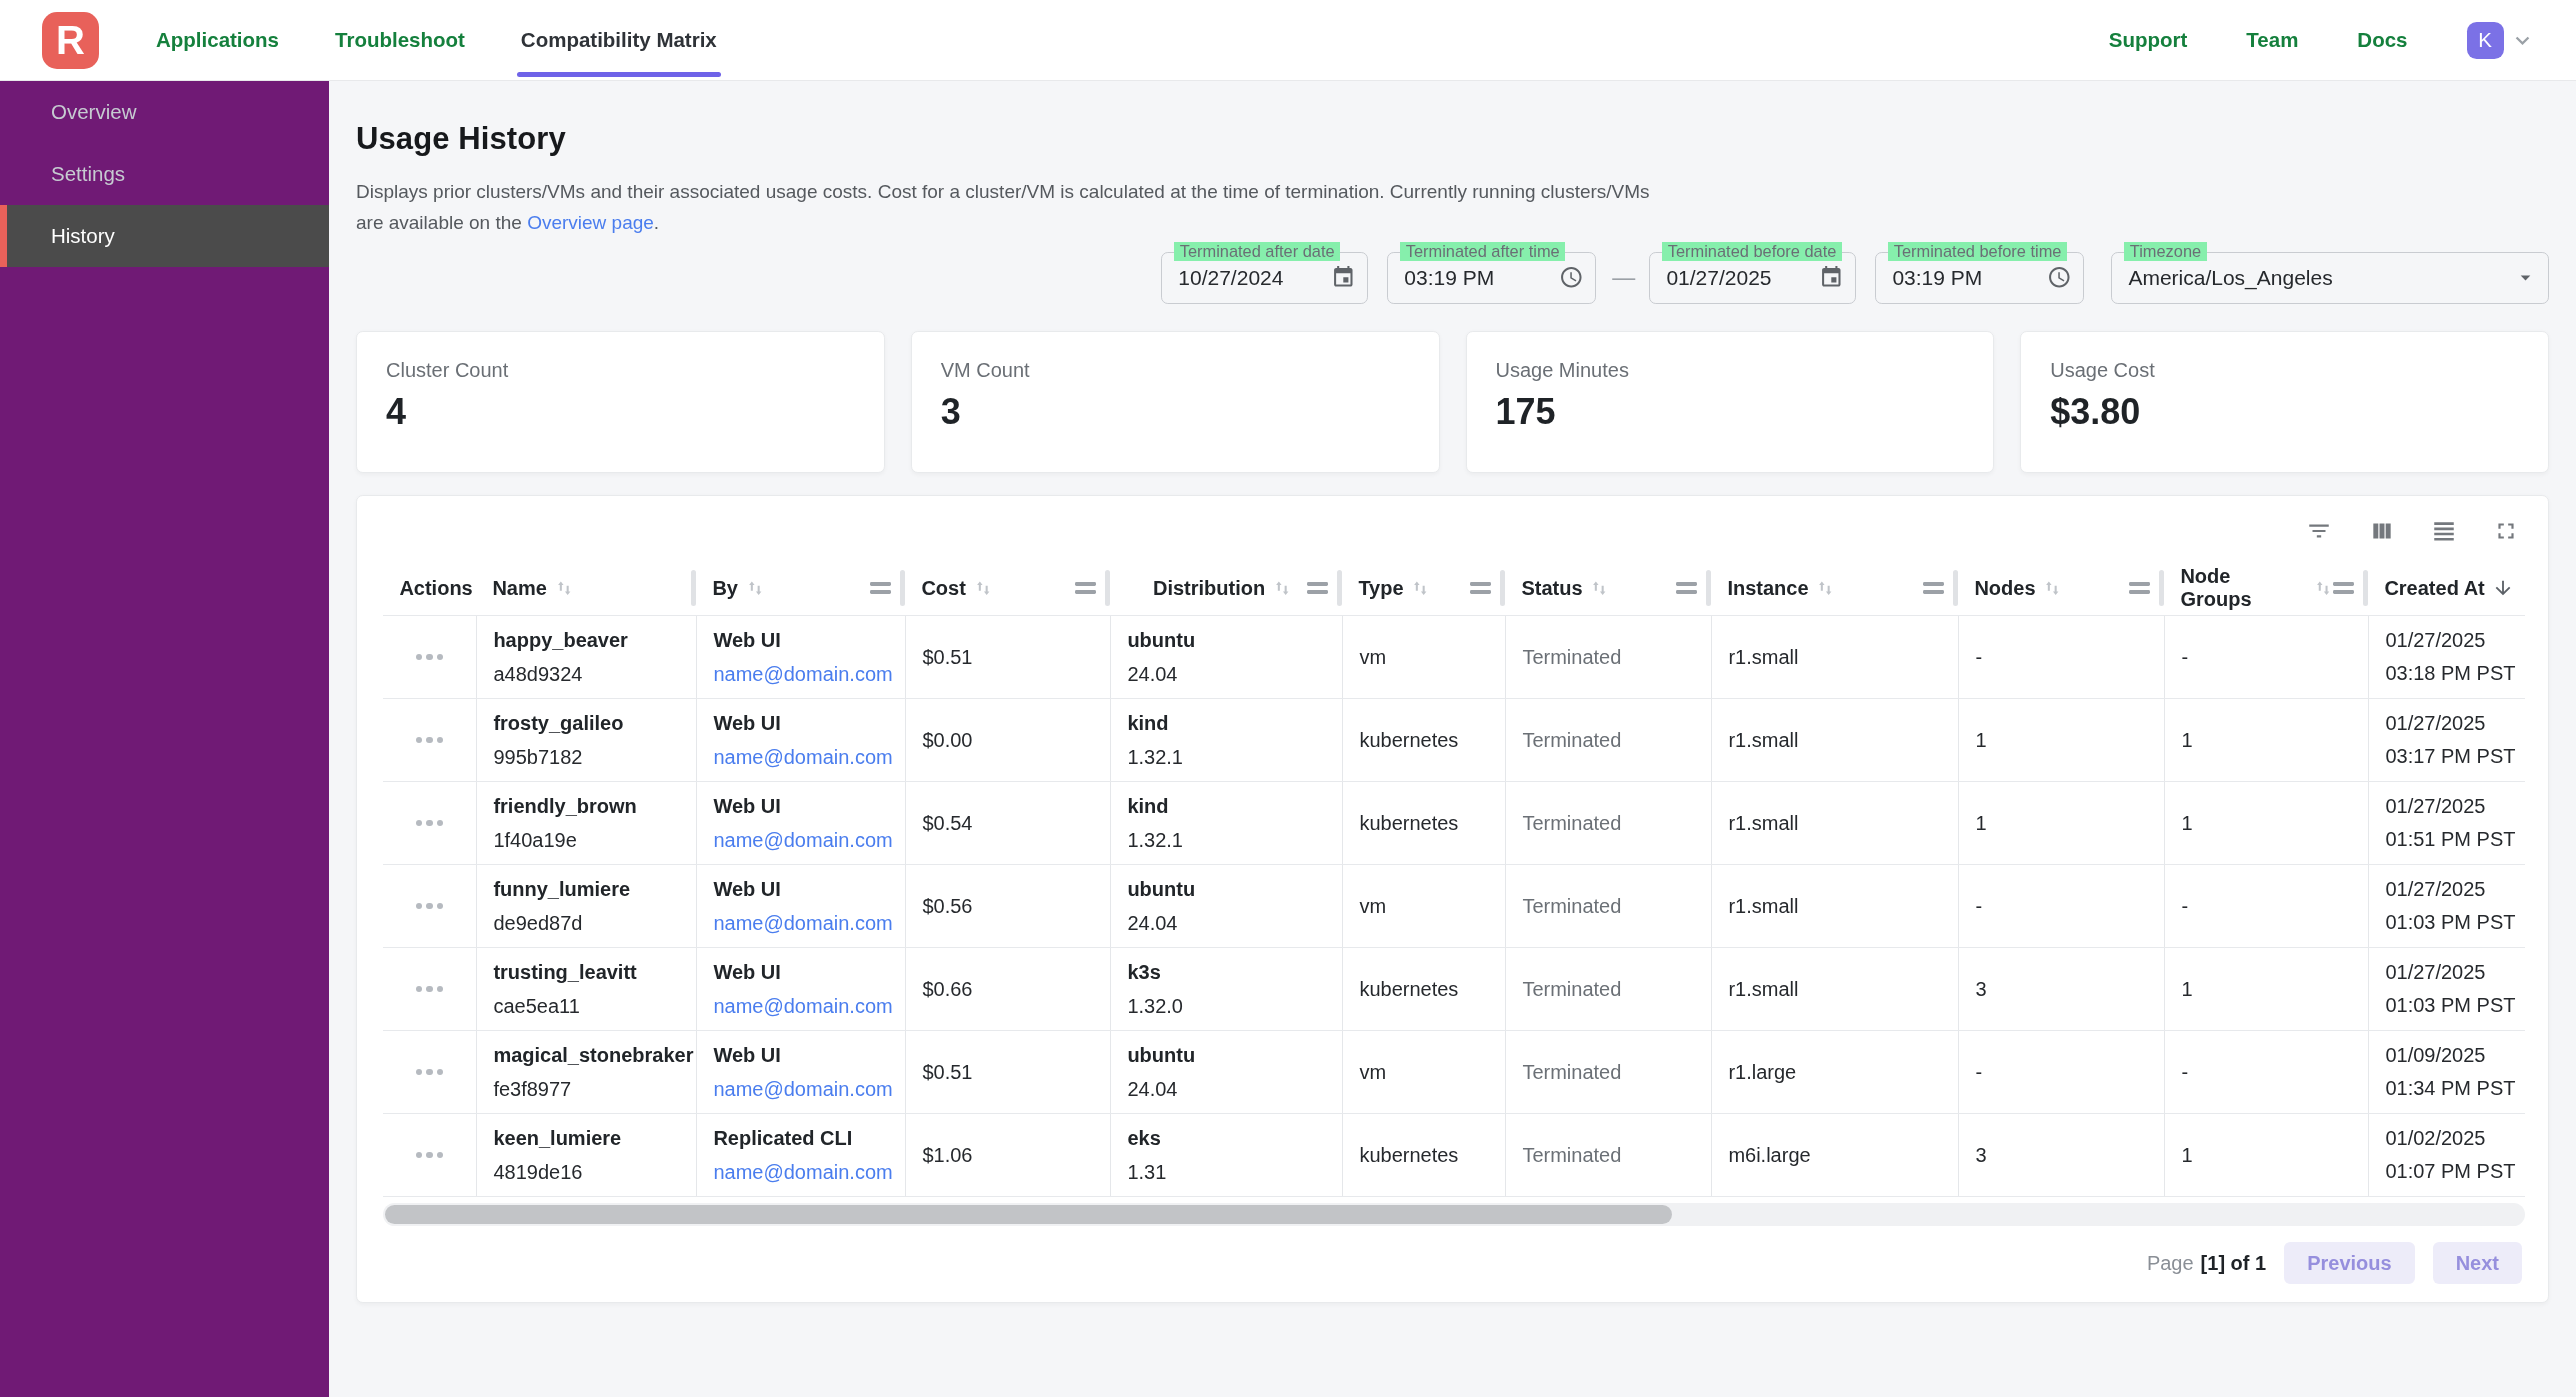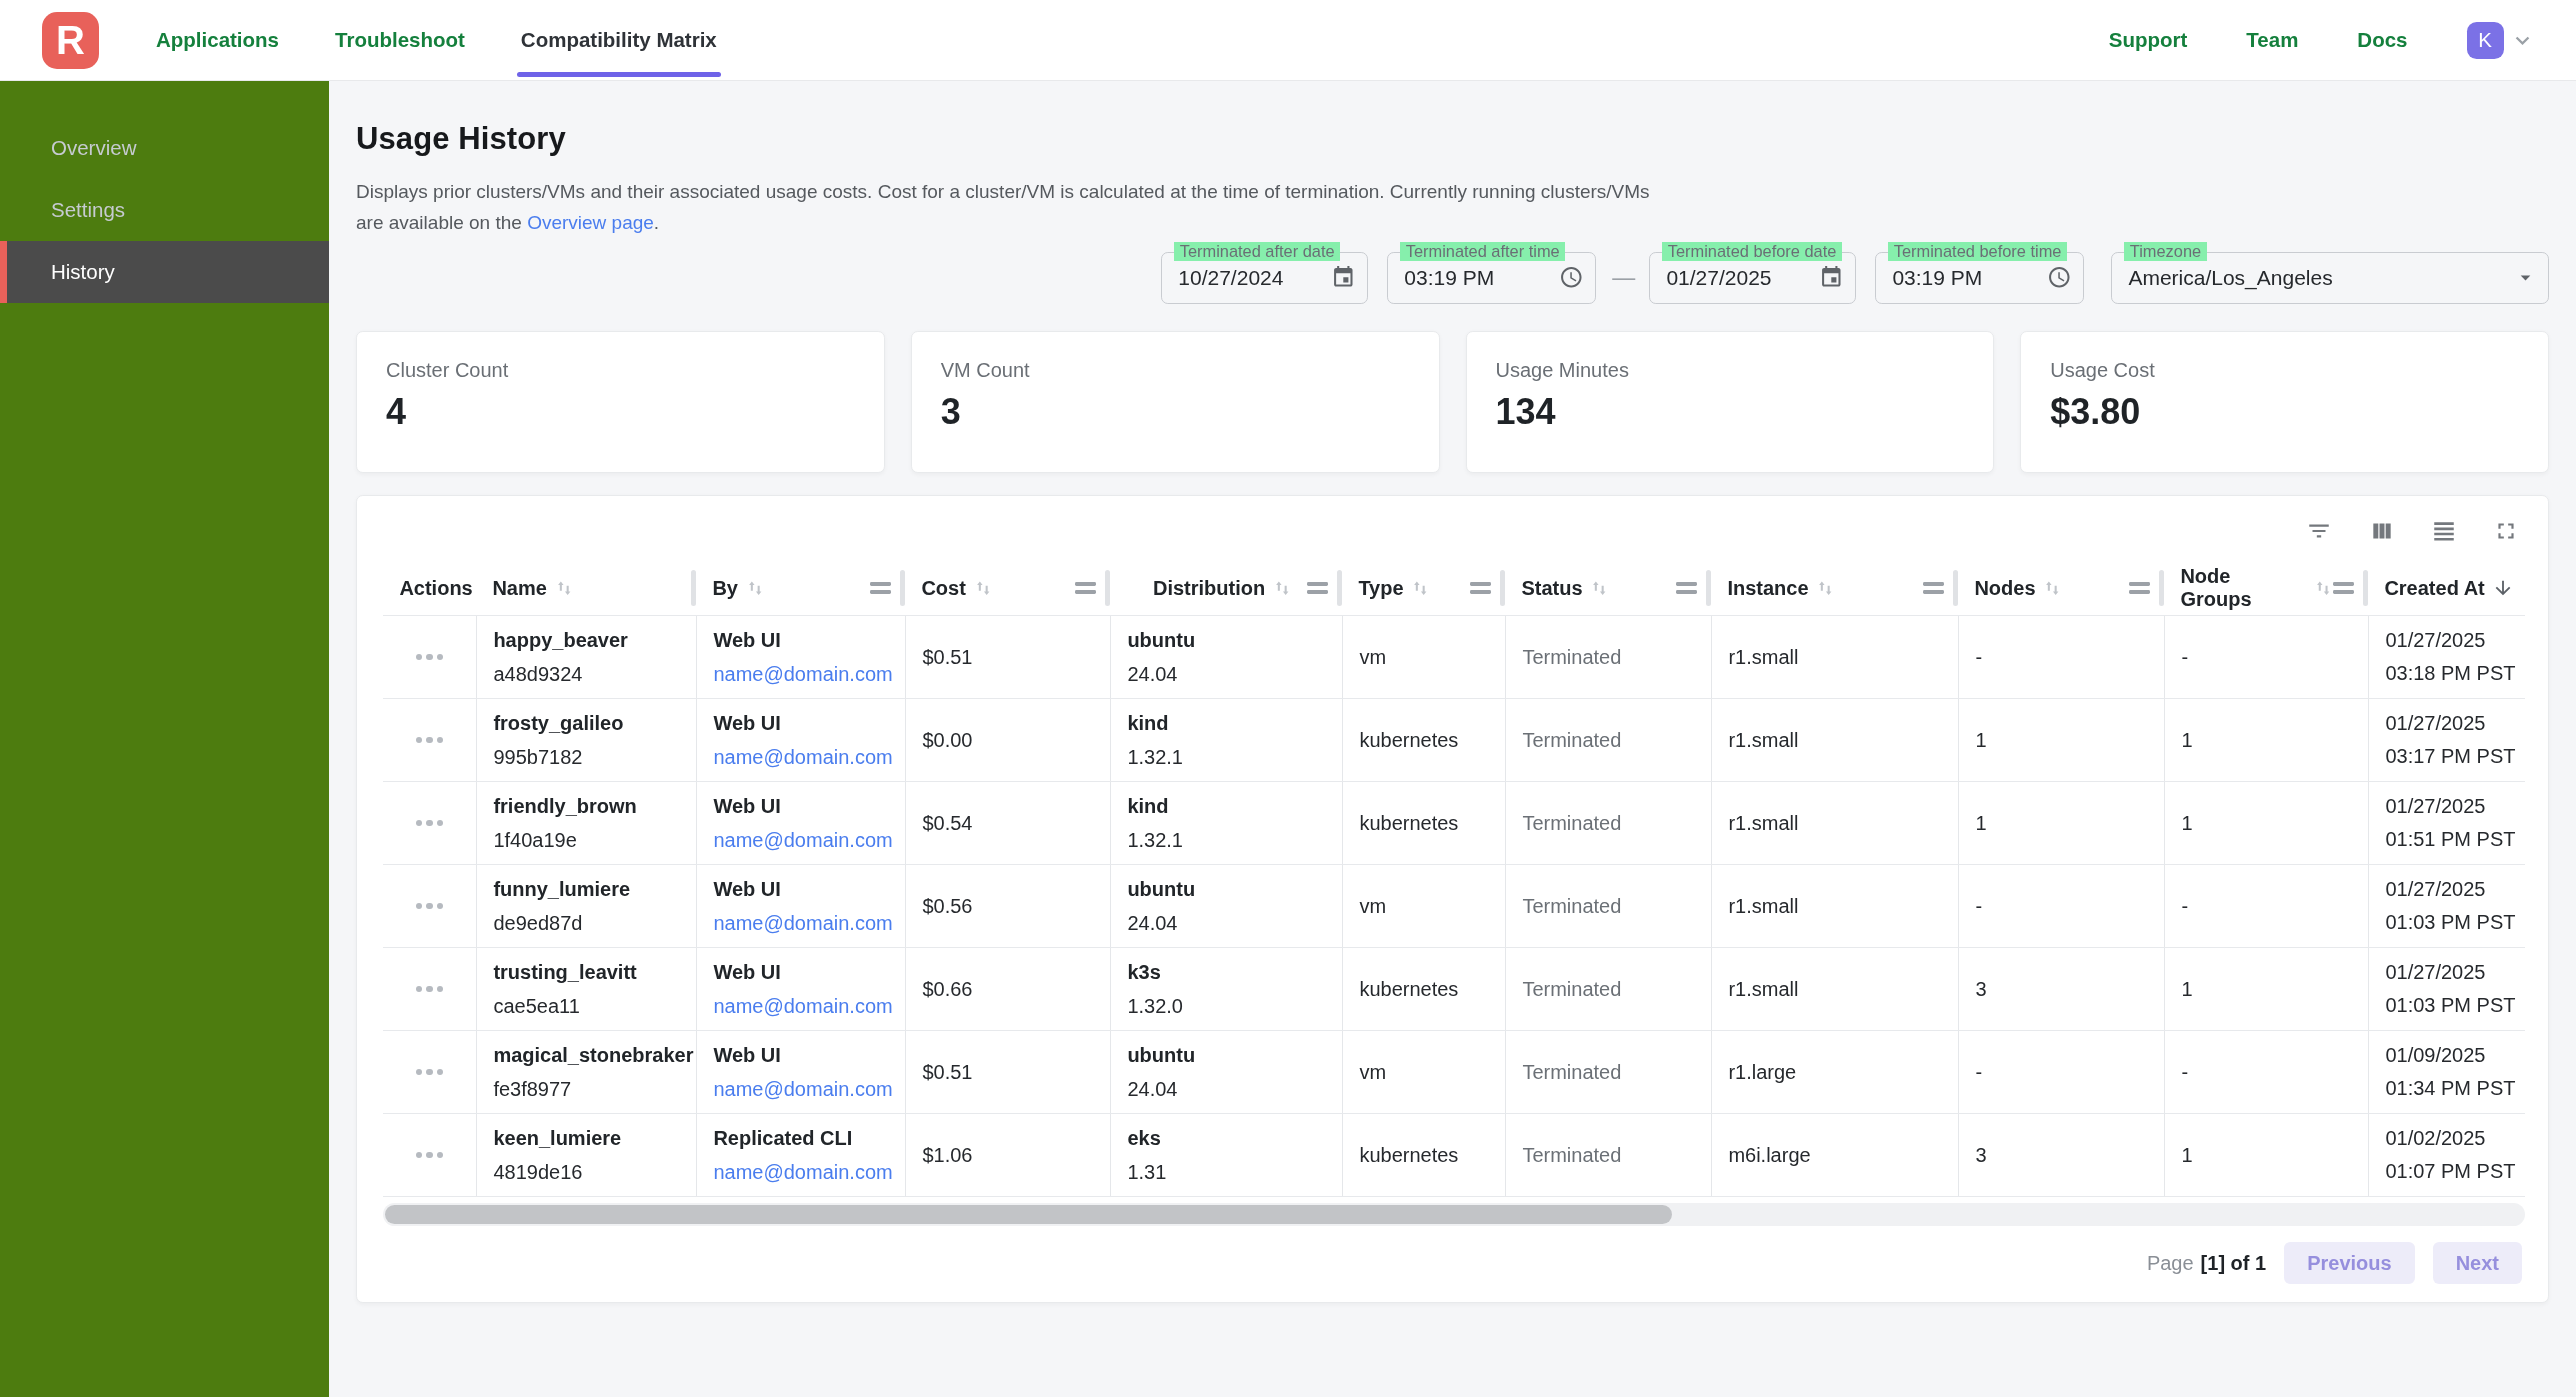--- a/index.html
+++ b/index.html
@@ -21,21 +21,21 @@
   .spacer { flex:1; }
   .nav-right { display:flex; align-items:center; }
   .nav-right .nav-item { margin-right:0; margin-left:59px; }
   .avatar { width:37px; height:37px; border-radius:9.6px; background:#7b71e6;
     color:#fff; font-size:20.5px; display:flex; align-items:center; justify-content:center;
     margin-left:59px; }
   .chevron { margin-left:5.5px; display:flex; }
 
   
   .shell { display:flex; height:1317px; }
-  .sidebar { width:329px; background:#4d7c0f; flex:0 0 auto; padding-top:36px; }
+  .sidebar { width:329px; background:#701a75; flex:0 0 auto; }
   .side-item { height:62px; display:flex; align-items:center; padding-left:51px;
     font-size:20.5px; color:#c6cbd1; cursor:pointer; position:relative; }
   .side-item.active { background:#4b4b4b; color:#fff; }
   .side-item.active::before { content:""; position:absolute; left:0; top:0; bottom:0;
     width:6.8px; background:#e8615a; }
 
   .main { flex:1; background:#f5f6f8; padding:40px 27px 0 27px; overflow:hidden; }
   .page-title { font-size:31px; font-weight:700; color:#17191c; letter-spacing:0.1px; }
   .desc { margin-top:19px; font-size:19px; line-height:31px; color:#55595e; max-width:1302px; }
   .desc a { color:#4a7dee; text-decoration:none; font-weight:500; }
@@ -193,21 +193,21 @@
         <div class="stat-card">
           <div class="stat-label">Cluster Count</div>
           <div class="stat-value">4</div>
         </div>
         <div class="stat-card">
           <div class="stat-label">VM Count</div>
           <div class="stat-value">3</div>
         </div>
         <div class="stat-card">
           <div class="stat-label">Usage Minutes</div>
-          <div class="stat-value">134</div>
+          <div class="stat-value">175</div>
         </div>
         <div class="stat-card">
           <div class="stat-label">Usage Cost</div>
           <div class="stat-value">$3.80</div>
         </div>
       </div>
 
     <section class="table-card">
       <div class="toolbar" id="toolbar">
           <button class="tbtn">

